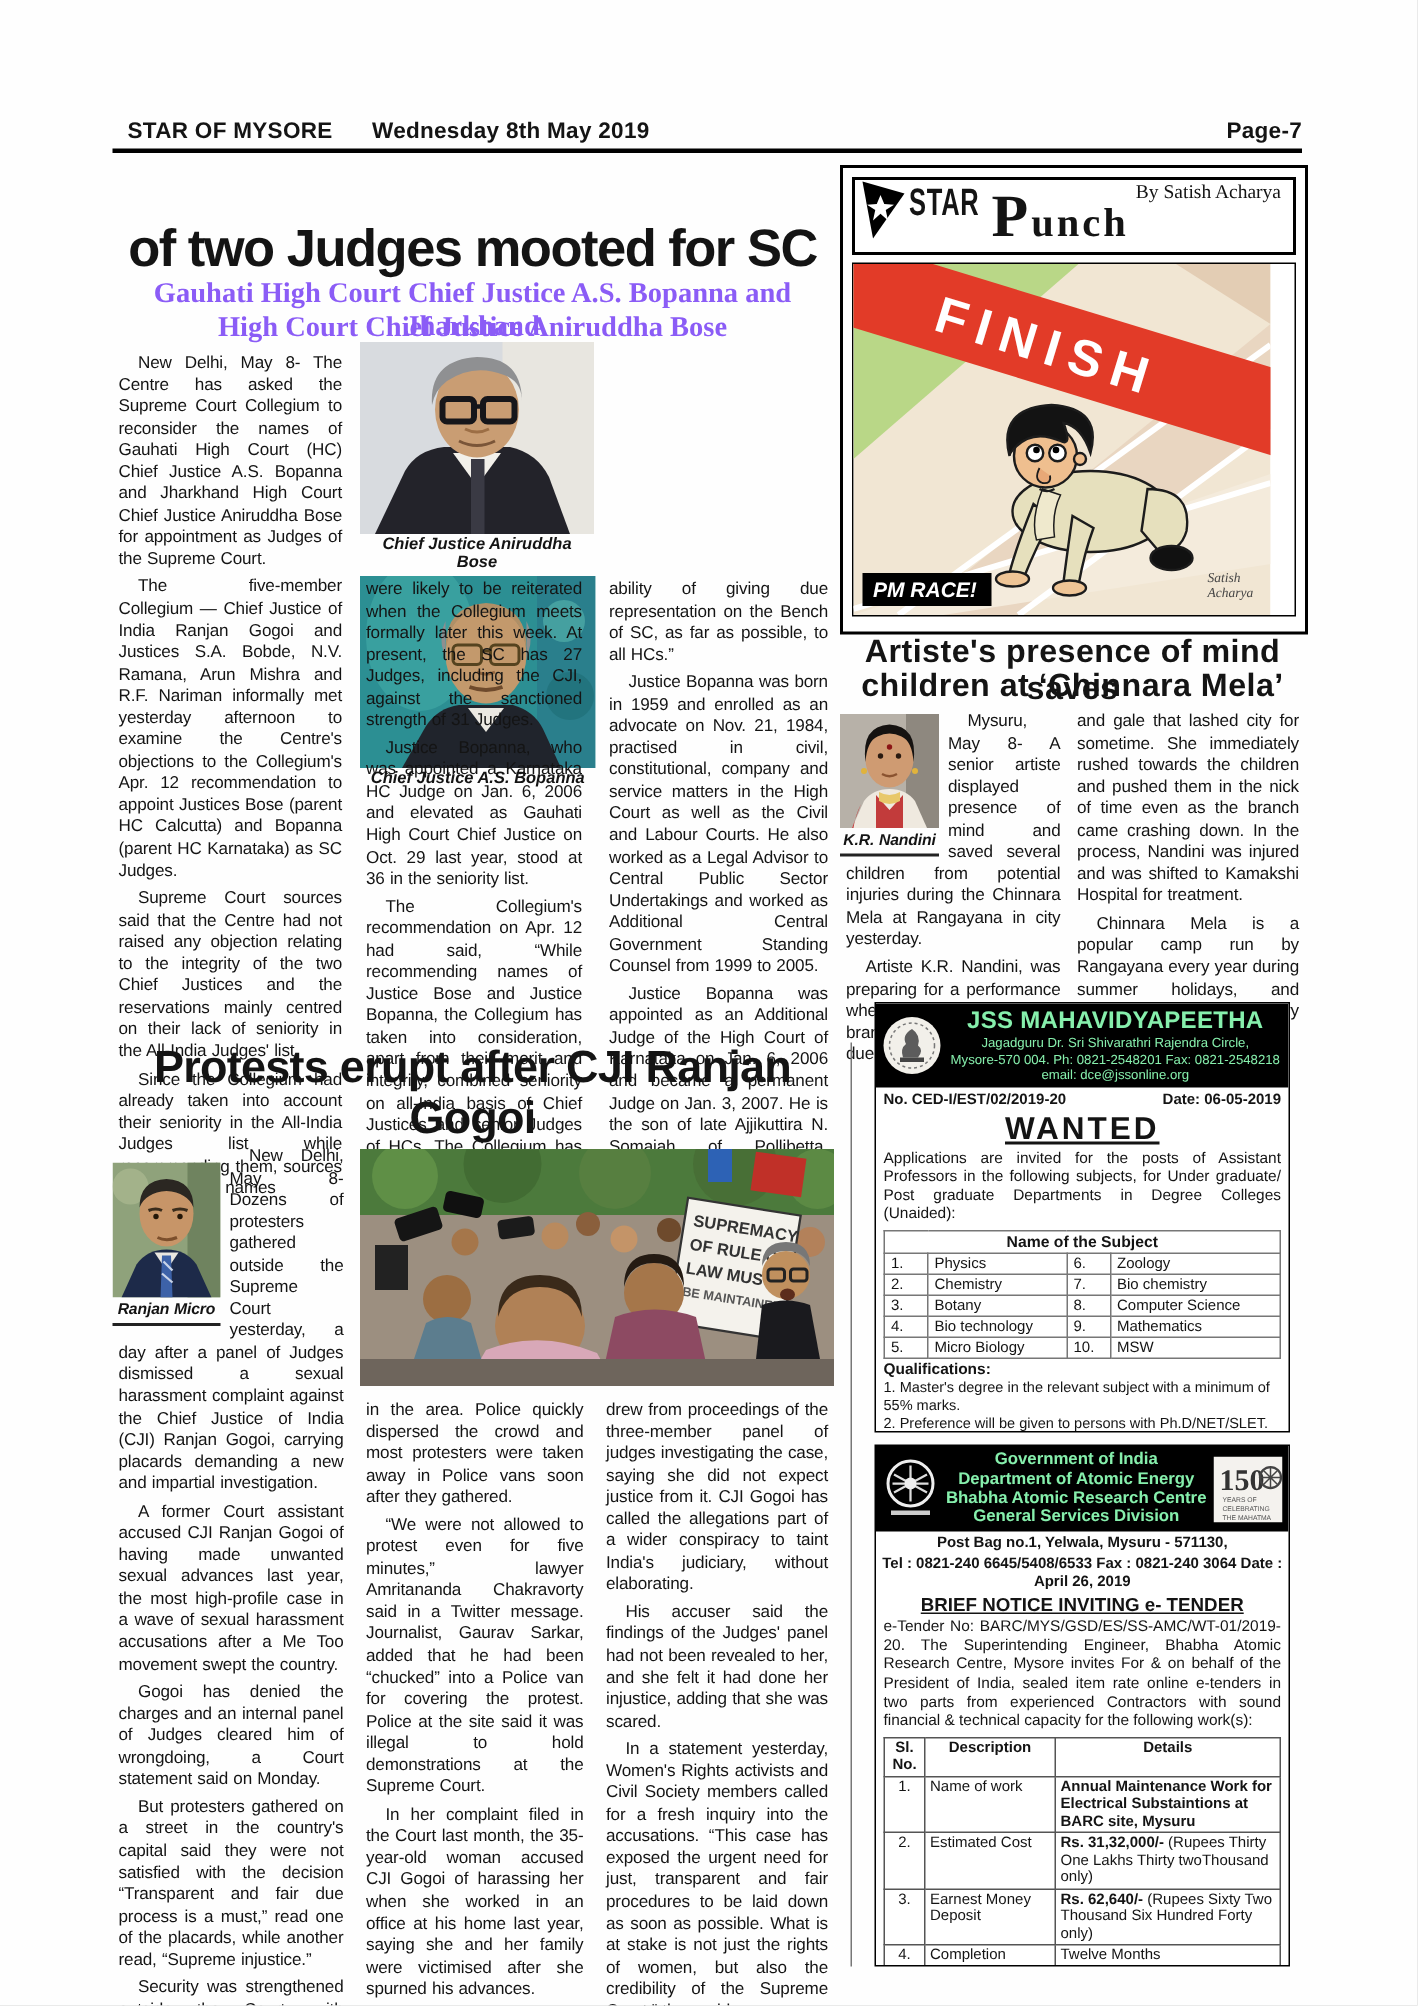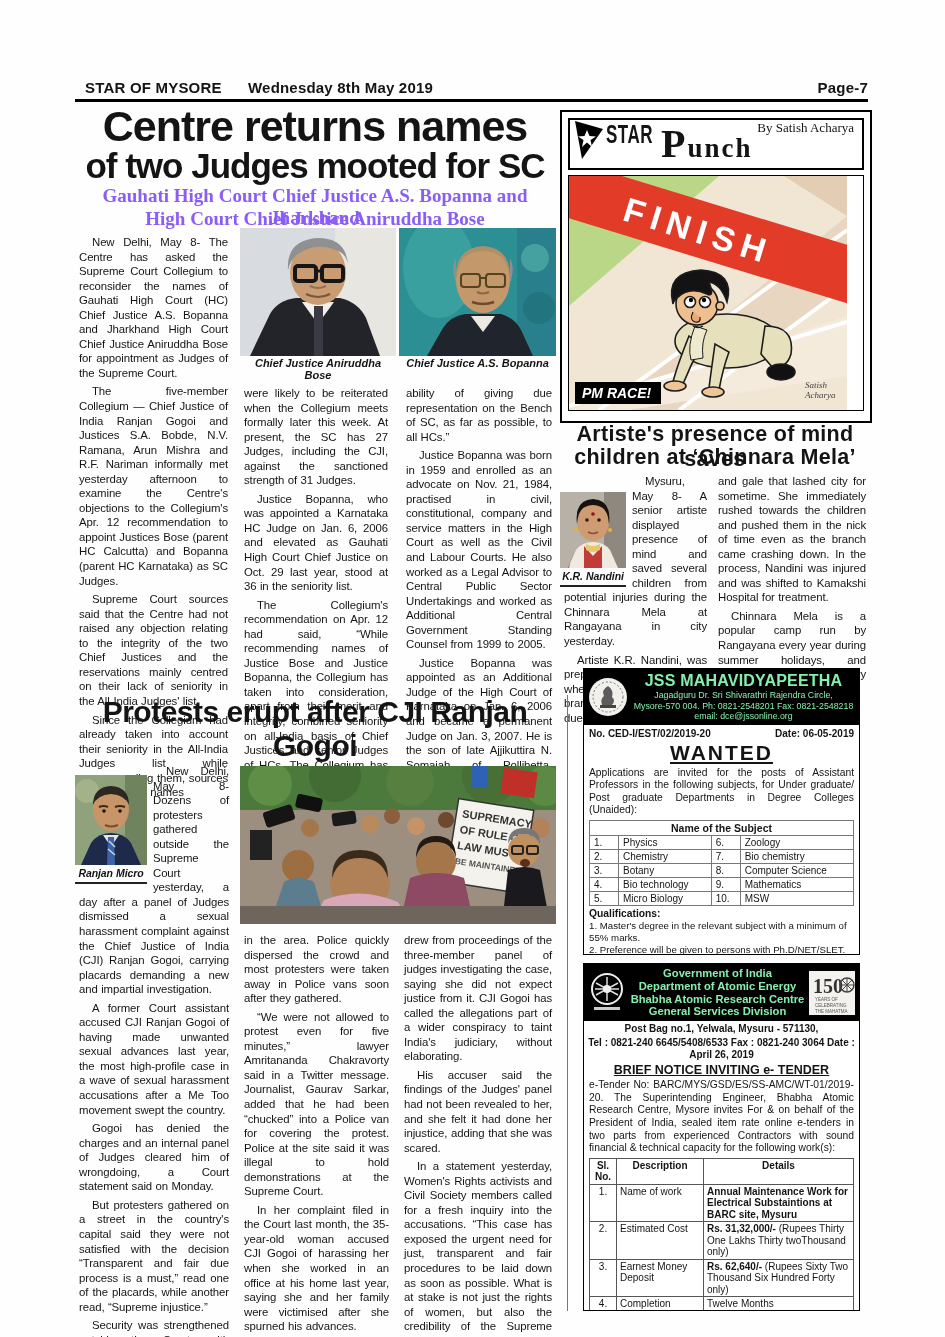--- a/index.html
+++ b/index.html
@@ -67,33 +67,32 @@
 </head>
 <body>
 
 <div class="sheet">
 
   <div class="abs mast" style="left:85px;top:79px;">STAR OF MYSORE</div>
   <div class="abs mast" style="left:248px;top:79px;">Wednesday 8th May 2019</div>
   <div class="abs mast" style="left:793px;top:79px;width:75px;text-align:right;">Page-7</div>
   <div class="abs mastrule" style="left:75px;top:99px;width:793px;"></div>
 
-  <div class="abs h1a" style="left:75px;top:102px;">Centre returns names</div>
   <div class="abs h1b" style="left:75px;top:146px;">of two Judges mooted for SC</div>
   <div class="abs redsub" style="left:75px;top:185px;">Gauhati High Court Chief Justice A.S. Bopanna and Jharkhand</div>
   <div class="abs redsub" style="left:75px;top:208px;">High Court Chief Justice Aniruddha Bose</div>
 
   <div class="col" style="left:75px;top:231px;width:157px;">
     <p>New Delhi, May 8- The Centre has asked the Supreme Court Collegium to reconsider the names of Gauhati High Court (HC) Chief Justice A.S. Bopanna and Jharkhand High Court Chief Justice Aniruddha Bose for appointment as Judges of the Supreme Court.</p>
     <p>The five-member Collegium — Chief Justice of India Ranjan Gogoi and Justices S.A. Bobde, N.V. Ramana, Arun Mishra and R.F. Nariman informally met yesterday afternoon to examine the Centre's objections to the Collegium's Apr. 12 recommendation to appoint Justices Bose (parent HC Calcutta) and Bopanna (parent HC Karnataka) as SC Judges.</p>
     <p>Supreme Court sources said that the Centre had not raised any objection relating to the integrity of the two Chief Justices and the reservations mainly centred on their lack of seniority in the All-India Judges' list.</p>
     <p>Since the Collegium had already taken into account their seniority in the All-India Judges list while recommending them, sources said that their names</p>
   </div>
 
-  <div class="abs" style="left:240px;top:228px;width:316px;display:flex;gap:3px;">
+  <div class="abs" style="left:240px;top:228px;width:316px;display:flex;gap:3px;flex-direction:column;">
     <div style="width:156px;">
       <svg width="156" height="128">
         <rect width="156" height="128" fill="#d8dbdf"></rect>
         <rect x="95" width="61" height="128" fill="#e8e6e0"></rect>
         <path d="M10 128 L30 86 Q38 72 56 70 L100 70 Q118 74 126 90 L140 128 Z" fill="#23232a"></path>
         <path d="M62 74 L78 96 L94 74 Z" fill="#f2f0ea"></path>
         <rect x="74" y="78" width="9" height="50" fill="#3a3a44"></rect>
         <ellipse cx="78" cy="45" rx="28" ry="32" fill="#c99d73"></ellipse>
         <path d="M48 42 Q46 12 78 10 Q108 10 108 40 Q108 26 96 22 Q76 14 58 26 Q50 32 48 42 Z" fill="#8f9092"></path>
         <rect x="55" y="38" width="21" height="15" rx="3" fill="none" stroke="#16161a" stroke-width="4"></rect>
@@ -191,21 +190,21 @@
         <text x="236" y="212" fill="#444" font-size="9" font-style="italic" font-family="Liberation Serif, serif">Satish</text>
         <text x="236" y="222" fill="#444" font-size="9" font-style="italic" font-family="Liberation Serif, serif">Acharya</text>
       </svg>
     </div>
   </div>
 
   <div class="abs h3" style="left:560px;top:422px;">Artiste's presence of mind saves</div>
   <div class="abs h3" style="left:560px;top:445px;">children at ‘Chinnara Mela’</div>
 
   <div class="col" style="left:560px;top:470px;width:151px;">
-    <div class="floatbox" style="width:66px;margin-top:22px;">
+    <div class="floatbox" style="width:66px;margin-top:6px;">
       <svg width="66" height="76">
         <rect width="66" height="76" fill="#b7b1a8"></rect>
         <rect x="44" width="22" height="76" fill="#8e887f"></rect>
         <path d="M8 76 L16 58 Q22 50 33 50 Q44 50 50 58 L58 76 Z" fill="#efe9df"></path>
         <path d="M8 76 L14 60 Q10 68 9 76 Z" fill="#c23b3b"></path>
         <path d="M24 54 L33 64 L42 54 L42 76 L24 76 Z" fill="#c23b3b"></path>
         <ellipse cx="33" cy="30" rx="16" ry="19" fill="#cf9b72"></ellipse>
         <path d="M17 32 Q14 8 33 7 Q52 8 49 32 Q48 18 41 15 Q33 11 25 15 Q18 18 17 32 Z" fill="#151210"></path>
         <circle cx="33" cy="22" r="1.8" fill="#8c1515"></circle>
         <circle cx="27" cy="28" r="1.8" fill="#2a1a10"></circle>

